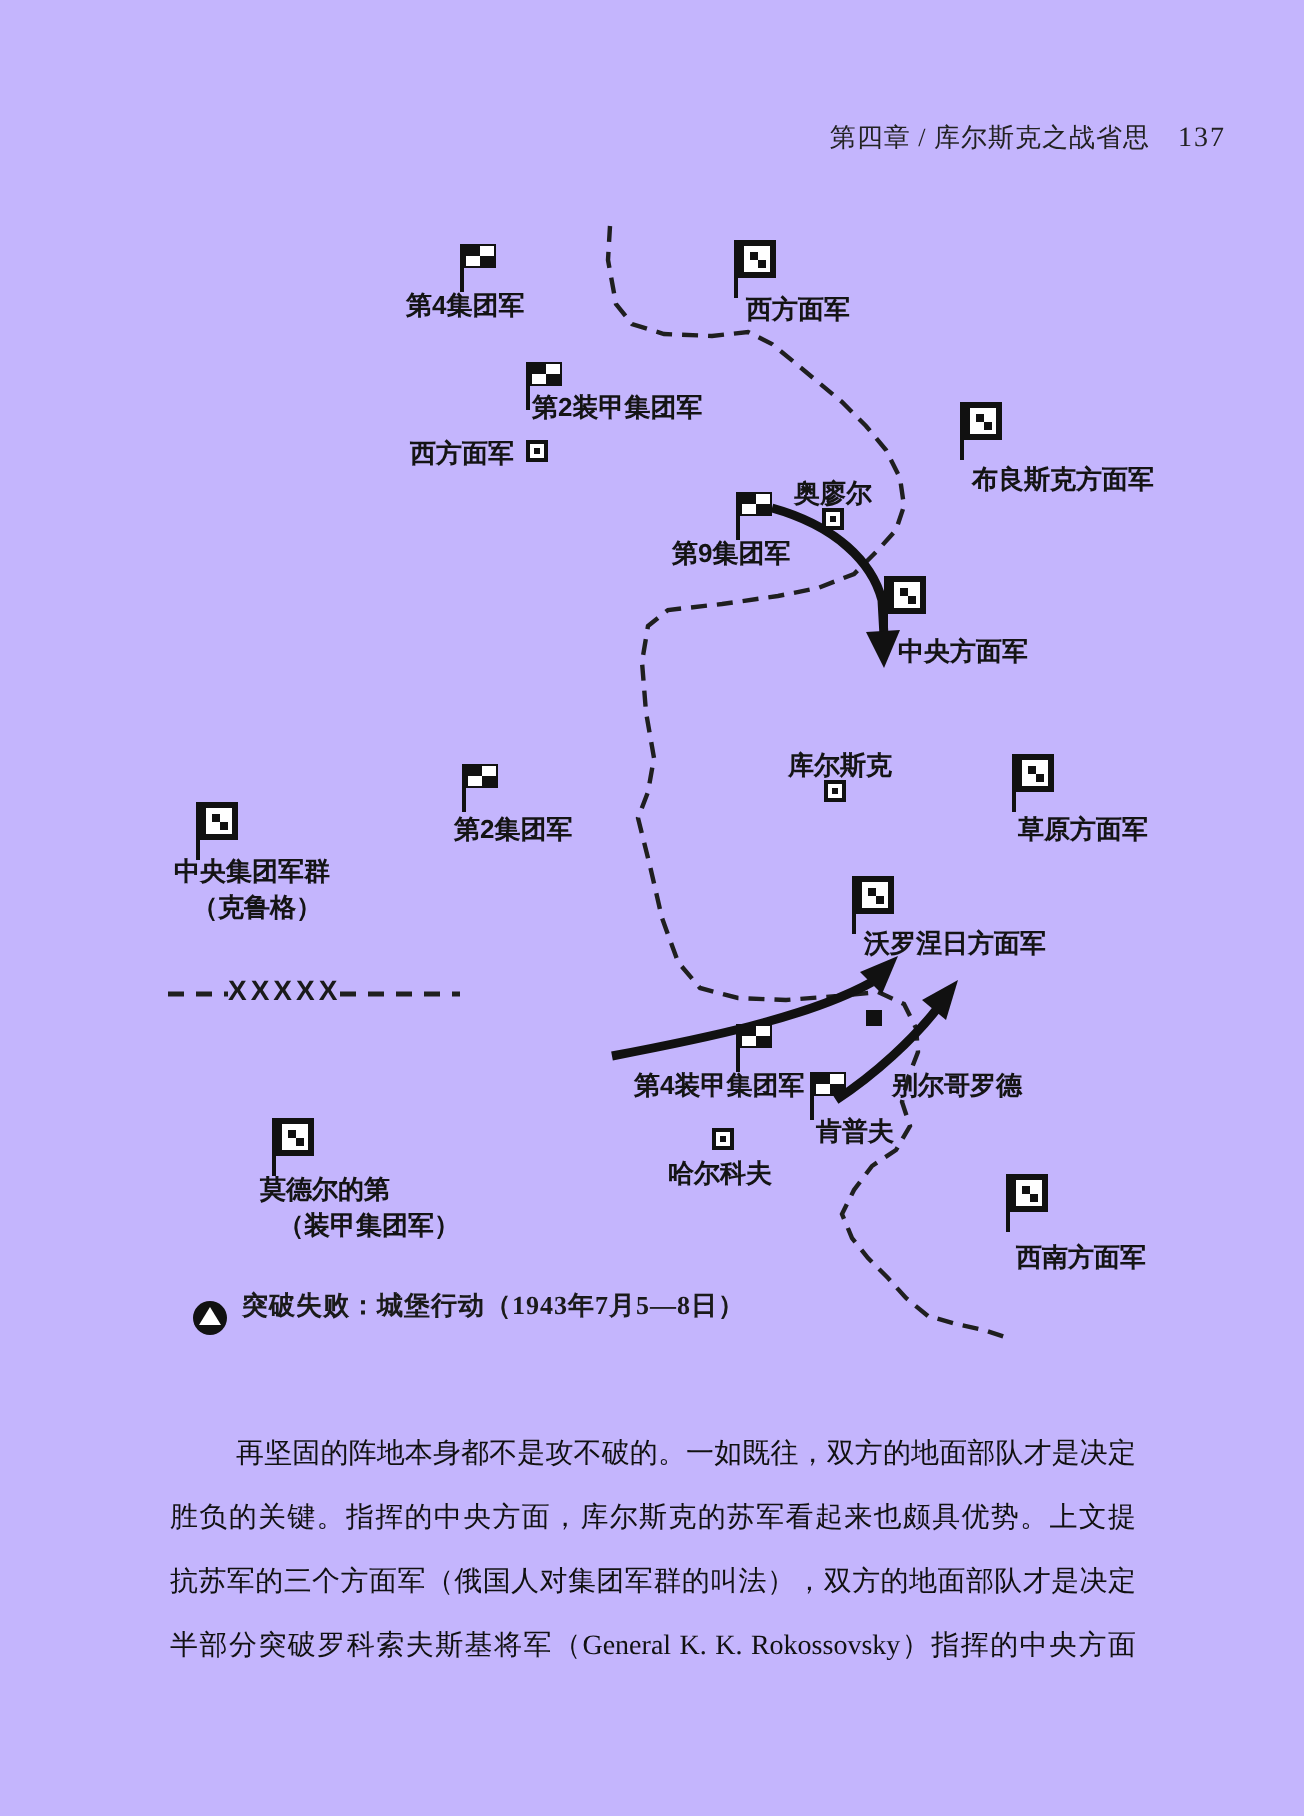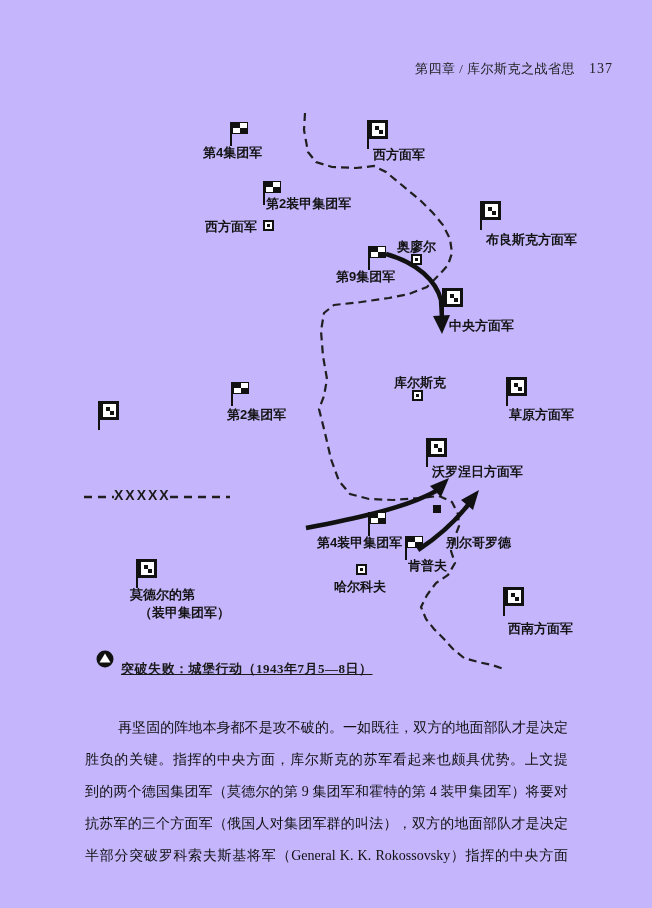--- a/index.html
+++ b/index.html
@@ -32,22 +32,22 @@
   
   .town{position:absolute;width:7px;height:7px;border:2px solid #111;background:#fff;}
   .town::after{content:"";position:absolute;left:2px;top:2px;width:3px;height:3px;background:#111;}
   .town-filled{position:absolute;width:8px;height:8px;background:#111;}
 
   
   .legend-x{position:absolute;left:114px;top:487px;font-size:14px;font-weight:700;letter-spacing:2px;}
 
   
   .caption-icon{position:absolute;left:96px;top:650px;width:18px;height:18px;}
-  .caption{position:absolute;left:121px;top:660px;font-family:"Liberation Serif",serif;
-           font-size:13px;font-weight:700;letter-spacing:0.5px;white-space:nowrap;text-decoration:underline;}
+  .caption{position:absolute;left:121px;top:644px;font-family:"Liberation Serif",serif;
+           font-size:13px;font-weight:700;letter-spacing:0.5px;white-space:nowrap;}
 
   
   .para{position:absolute;left:85px;top:712px;width:483px;font-family:"Liberation Serif",serif;
         font-size:14px;color:#111;}
   .para .bline{height:32px;line-height:32px;text-align:justify;text-align-last:justify;
         white-space:nowrap;}
   .para .bline:first-child{padding-left:33px;}
 </style>
 </head>
 <body>
@@ -92,20 +92,24 @@
   <span class="flagA" style="left:233px;top:382px"></span>
   <span class="map-label" style="left:227px;top:406px">第2集团军</span>
 
   <span class="flagA" style="left:370px;top:512px"></span>
   <span class="map-label" style="left:317px;top:534px">第4装甲集团军</span>
 
   <span class="flagA" style="left:407px;top:536px"></span>
   <span class="map-label" style="left:408px;top:557px">肯普夫</span>
 
   <span class="flagB" style="left:100px;top:401px"></span>
+  <span class="map-label" style="left:87px;top:427px">
+    <span>中央集团军群</span>
+    <span class="sub">（克鲁格）</span>
+  </span>
 
   <span class="flagB" style="left:138px;top:559px"></span>
   <span class="map-label" style="left:130px;top:586px">
     <span>莫德尔的第</span>
     <span class="sub">（装甲集团军）</span>
   </span>
 
   <span class="flagB" style="left:369px;top:120px"></span>
   <span class="map-label" style="left:373px;top:146px">西方面军</span>
 
@@ -143,18 +147,17 @@
 
   <svg class="caption-icon" viewBox="0 0 18 18">
     <circle cx="9" cy="9" r="8.5" fill="#111"></circle>
     <path d="M9 3.5 L14.5 12.5 L3.5 12.5 Z" fill="#fff"></path>
   </svg>
   <span class="caption">突破失败：城堡行动（1943年7月5—8日）</span>
 
   <div class="para">
     <div class="bline">再坚固的阵地本身都不是攻不破的。一如既往，双方的地面部队才是决定</div>
     <div class="bline">胜负的关键。指挥的中央方面，库尔斯克的苏军看起来也颇具优势。上文提</div>
-    <div class="bline">到的两个德国集团军（莫德尔的第 9 集团军和霍特的第 4 装甲集团军）将要对</div>
     <div class="bline">抗苏军的三个方面军（俄国人对集团军群的叫法），双方的地面部队才是决定</div>
     <div class="bline">半部分突破罗科索夫斯基将军（General K. K. Rokossovsky）指挥的中央方面</div>
   </div>
 
 </div>
 
 </body></html>

